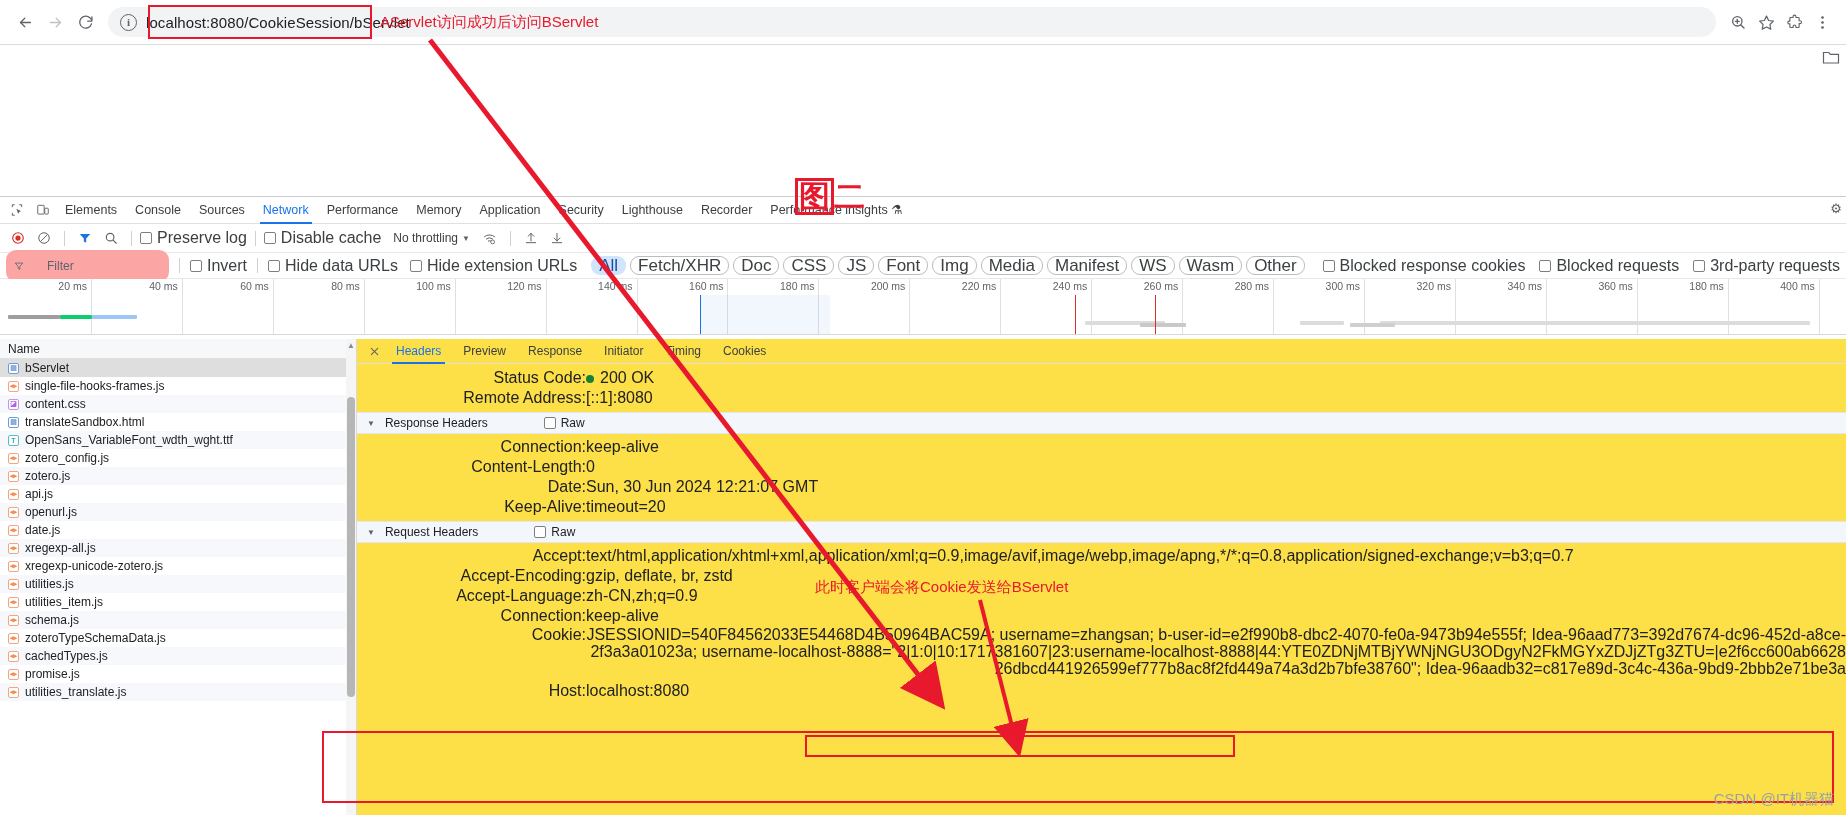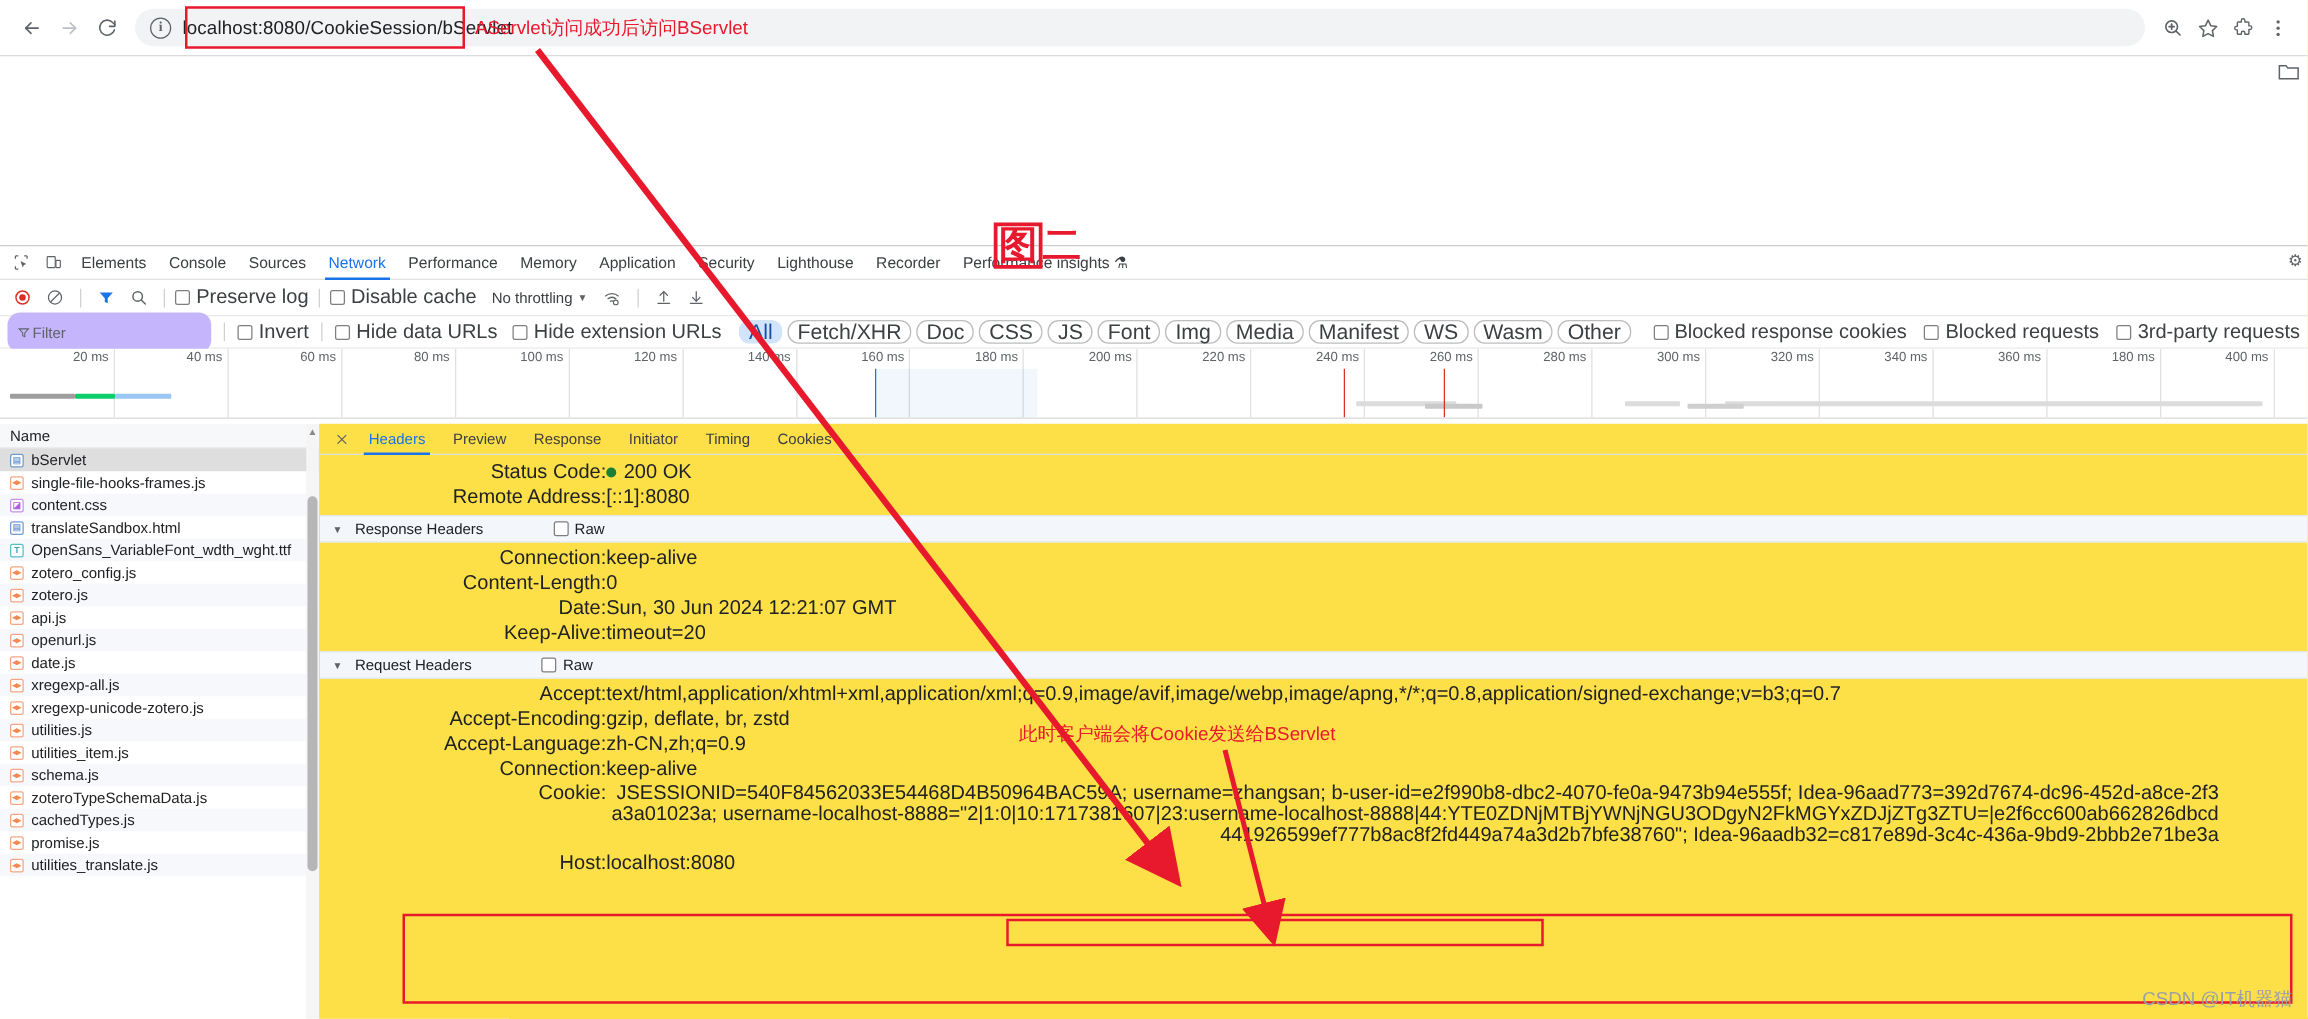--- a/index.html
+++ b/index.html
@@ -185,25 +185,25 @@
   
   #filter-row {
     height: 26px;
     display:flex; align-items:center;
     padding: 0 6px;
     border-bottom: 1px solid #e8e8e8;
     gap: 4px;
   }
   #filter-input {
     width: 163px; height: 32px;
-    background:#c4b5fd;
+    background:#fca5a5;
     border-radius: 10px;
     display:flex;align-items:center;
     padding: 0 8px;
-    gap:2px;
+    gap:23px;
     color:#5f6368;
     font-size:12px;
     flex:none;
   }
   .type-pill {
     padding: 1px 7px;
     border: 1px solid #bdbdbd;
     border-radius: 9px;
     font-size: 17px;
     color:#3c4043;
@@ -234,21 +234,21 @@
     white-space:nowrap;
   }
   .tl-bar { position:absolute; height:4px; border-radius:1px; }
 
   
   #main-split {
     position:absolute; left:0; right:0; top: 142px; bottom:0;
     display:flex;
   }
   #req-list {
-    width: 256px;
+    width: 357px;
     border-right: 1px solid #d9d9d9;
     position: relative;
     overflow: hidden;
     background:#fff;
   }
   #req-header {
     height: 20px;
     line-height: 20px;
     padding-left: 8px;
     font-size: 12px;

